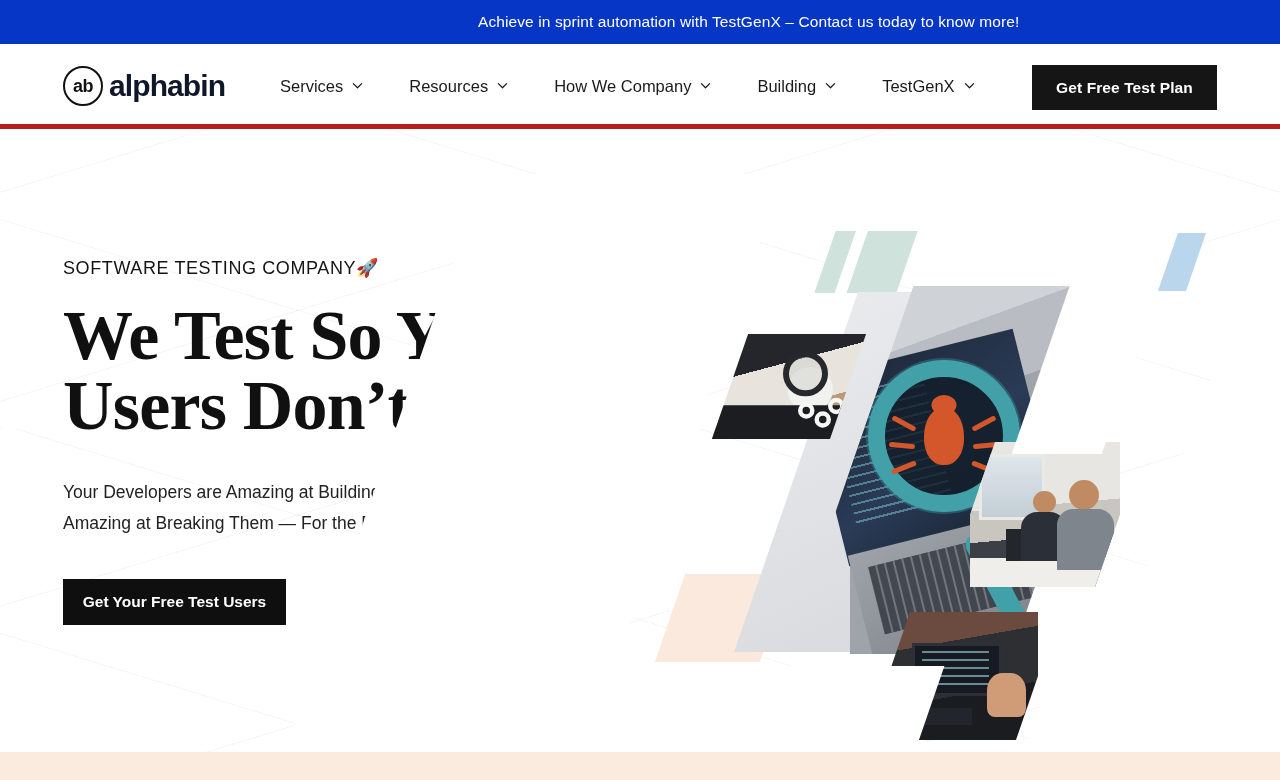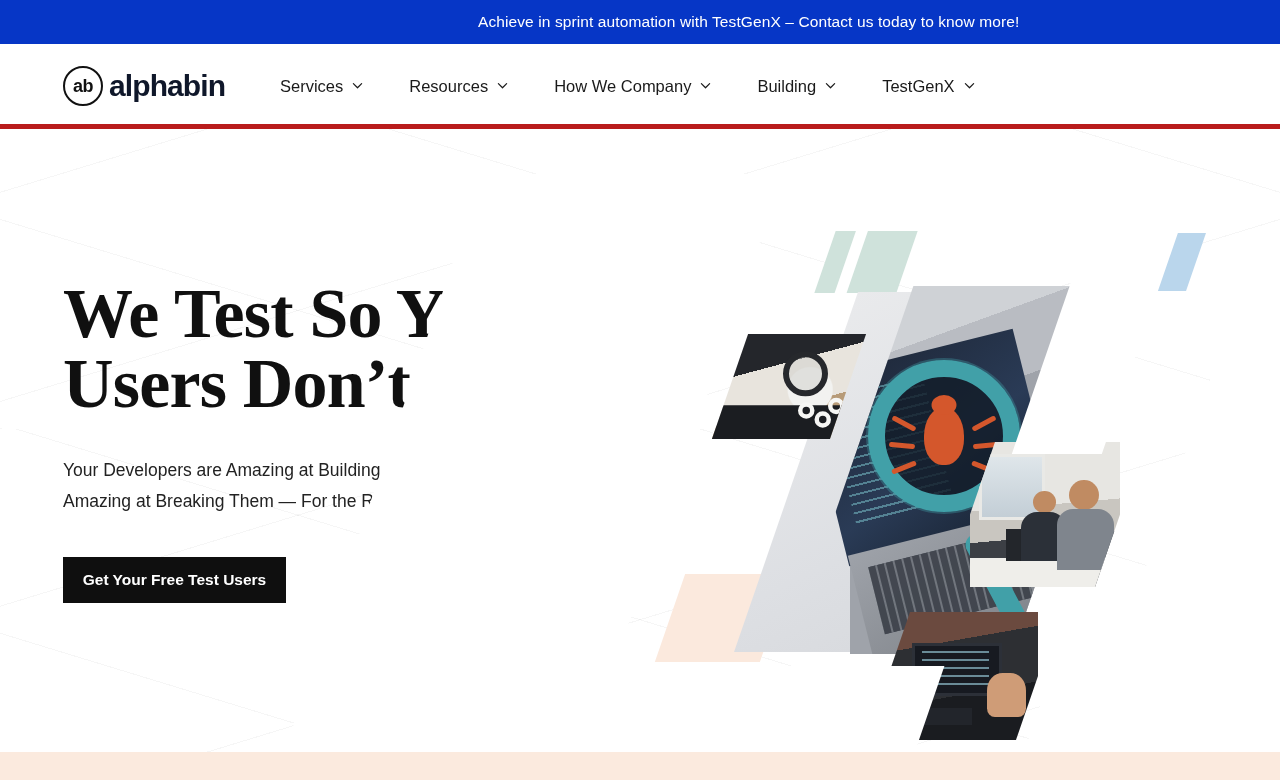--- a/index.html
+++ b/index.html
@@ -377,26 +377,28 @@
       <span>TestGenX</span>
       <span class="chev">
         <svg width="11" height="11" viewBox="0 0 12 12">
             <path d="M1.5 4 L6 8.5 L10.5 4" fill="none" stroke="#1a1a1a" stroke-width="1.3" stroke-linecap="round" stroke-linejoin="round"></path>
           </svg>
       </span>
     </div>
 
   </nav>
 
+  <div class="header-cta">Get Free Test Plan</div>
 </header>
 
 <section class="hero">
   <div class="hero-grid"></div>
 
   <div class="hero-copy">
+    <div class="eyebrow">SOFTWARE TESTING COMPANY🚀</div>
     <h1 class="headline">
       <span>We Test So Your</span><br>
       <span>Users Don’t Have To</span>
     </h1>
     <p class="subtitle">
       <span>Your Developers are Amazing at Building Applications. We’re</span><br>
       <span>Amazing at Breaking Them — For the Right Reasons</span>
     </p>
     <div class="hero-cta">Get Your Free Test Users</div>
   </div>

